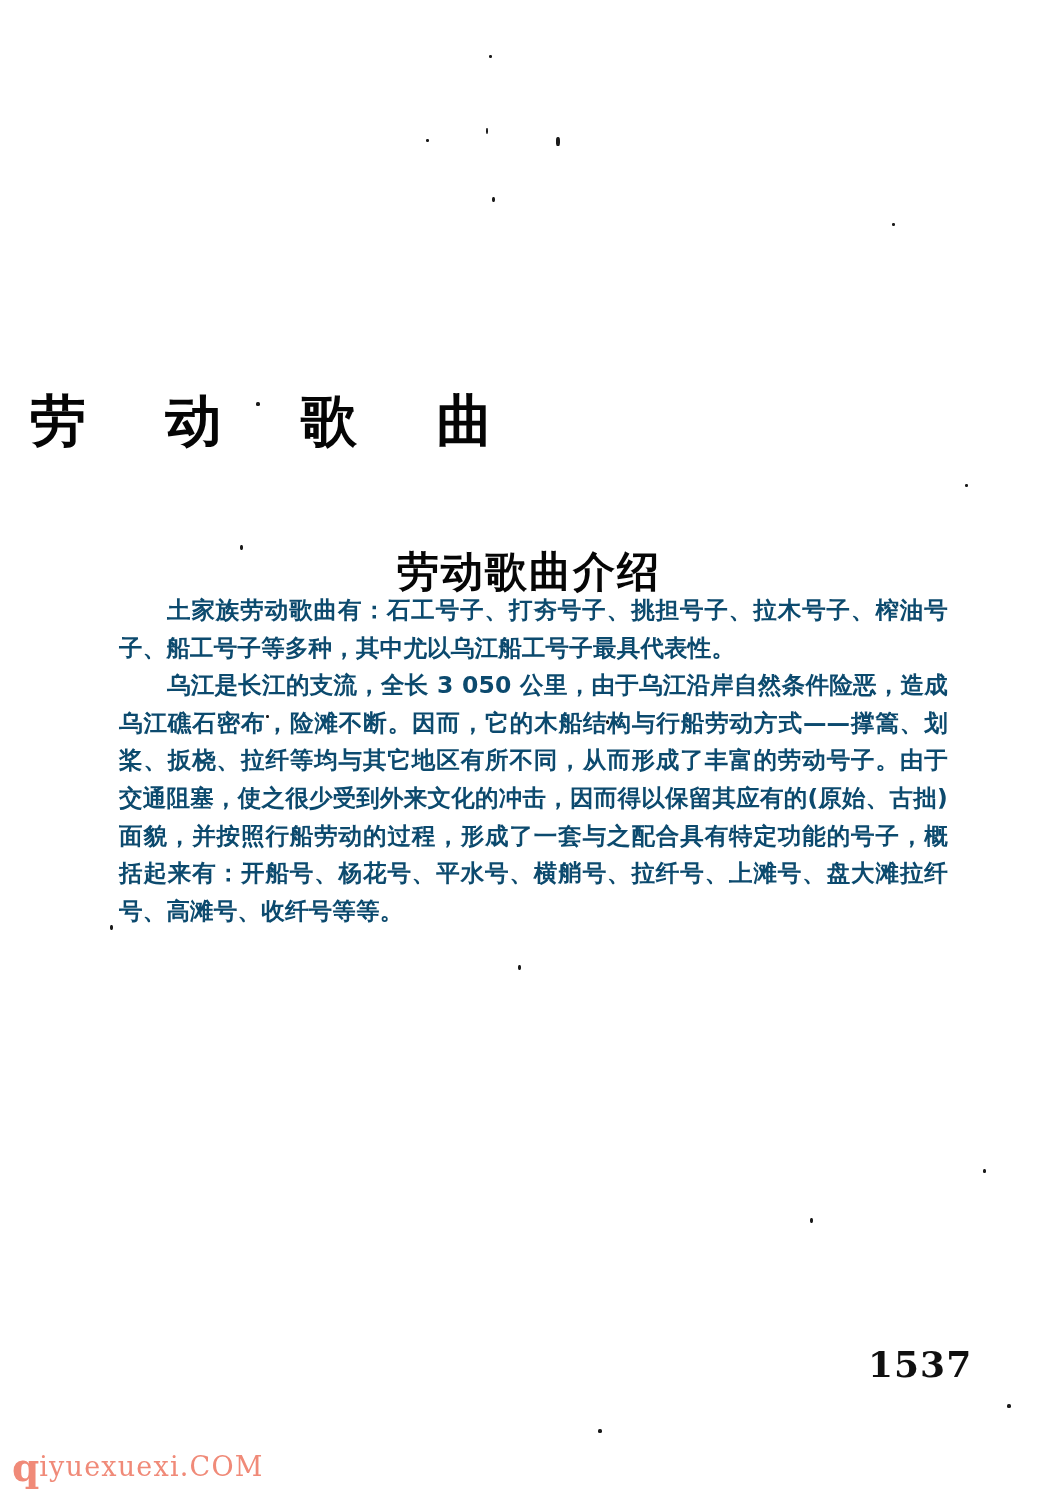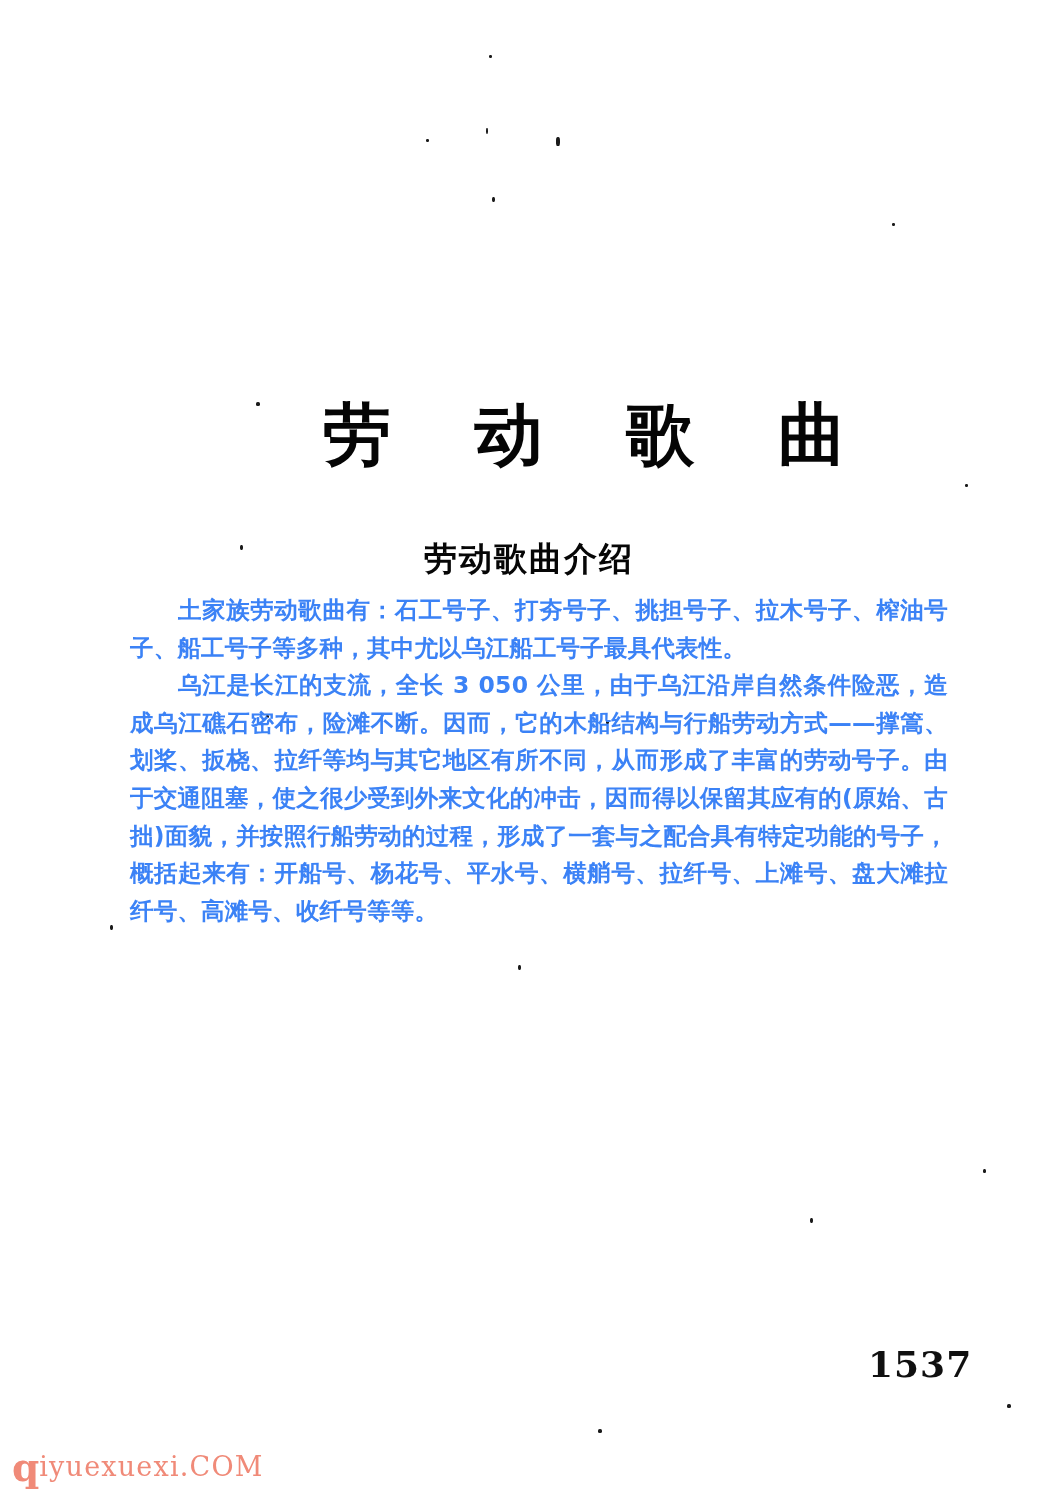--- a/index.html
+++ b/index.html
@@ -27,60 +27,60 @@
     border-radius: 40%;
     pointer-events: none;
   }
 
   
   .doc-title {
     position: absolute;
     left: 0;
     top: 352px;
     width: 876px;
-    text-align: right;
+    text-align: left;
     font-family: "DejaVu Sans", "Liberation Sans", sans-serif;
-    font-size: 68px;
+    font-size: 56px;
     font-weight: 700;
     letter-spacing: 30px;
     text-indent: 30px;
     color: #050505;
     line-height: 1.1;
   }
 
   
   .section-title {
     position: absolute;
     left: 0;
     top: 513px;
     width: 1056px;
     text-align: center;
     font-family: "DejaVu Sans", "Liberation Sans", sans-serif;
-    font-size: 33px;
+    font-size: 42px;
     font-weight: 700;
     letter-spacing: 2px;
     text-indent: 2px;
     color: #060606;
     line-height: 1.15;
   }
 
   
   .body-block {
     position: absolute;
     left: 116px;
     top: 592px;
     width: 832px;
   }
   .para {
-    margin: 0 0 0 14px;
+    margin: 0 0 0 3px;
     font-family: "DejaVu Sans", "Liberation Sans", sans-serif;
     font-size: 23.5px;
     font-weight: 600;
     line-height: 37.6px;
-    color: #3b82f6;
+    color: #0c4a6e;
     text-align: justify;
     text-align-last: left;
     text-indent: 48px;
     letter-spacing: 0.2px;
     word-break: break-all;
   }
 
   
   .page-number {
     position: absolute;

